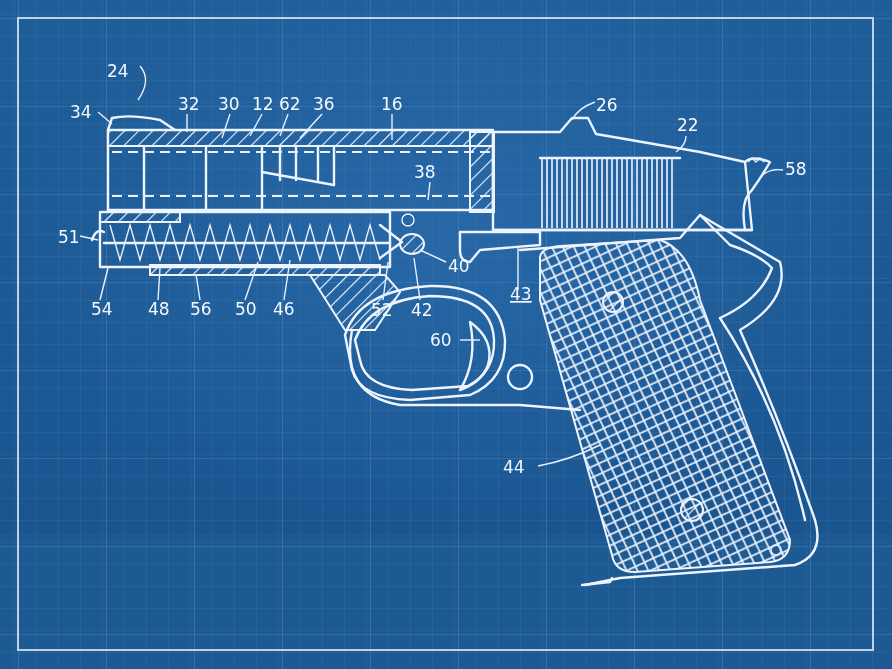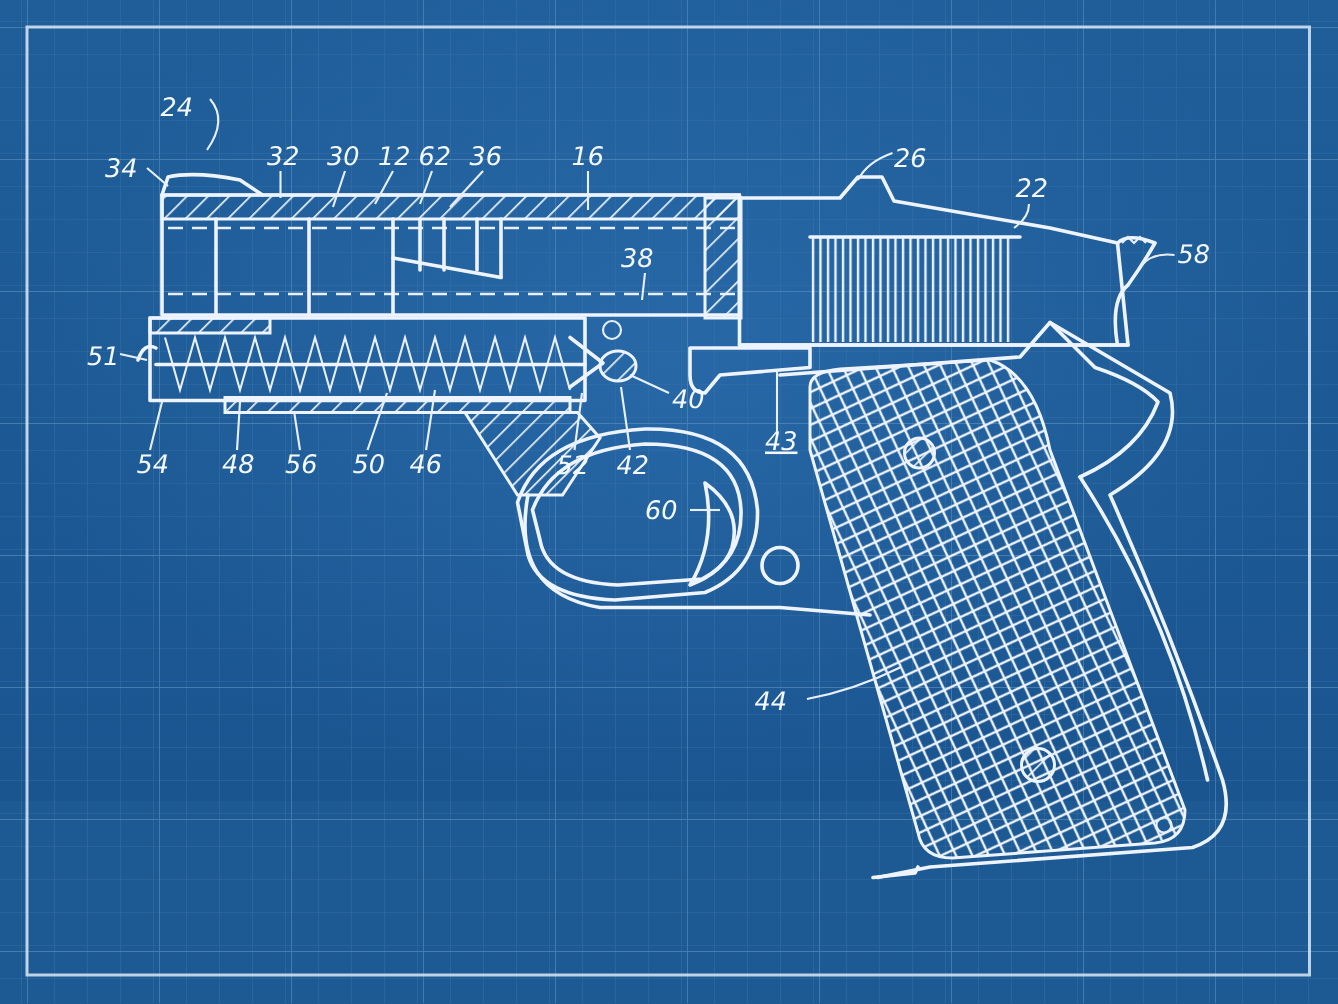--- a/index.html
+++ b/index.html
@@ -1,20 +1,20 @@
 <!DOCTYPE html>
 <html><head>
 <meta charset="utf-8">
 <style>
   html,body{margin:0;padding:0;}
   body{width:892px;height:669px;overflow:hidden;background:#1d5a93;font-family:"DejaVu Sans",sans-serif;}
   #stage{position:relative;width:892px;height:534px;
     background:
       radial-gradient(ellipse at 50% 45%, rgba(60,130,200,0.35) 0%, rgba(20,60,110,0) 70%),
-      linear-gradient(#1f5e99,#1a5590); font-style: italic;}
+      linear-gradient(#1f5e99,#1a5590);}
   #grid{position:absolute;left:0;top:0;width:892px;height:669px;}
   svg text{font-family:"DejaVu Sans",sans-serif;fill:#f4f8ff;font-size:17px;}
   .ln{stroke:#eef4ff;stroke-width:2.4;fill:none;stroke-linecap:round;stroke-linejoin:round;}
   .thin{stroke:#e8f0ff;stroke-width:1.4;fill:none;}
   .dash{stroke:#e8f0ff;stroke-width:1.8;fill:none;stroke-dasharray:10 6;}
   .hatch{fill:url(#hatch);stroke:#eef4ff;stroke-width:2;}
   .knurl{fill:url(#knurl);stroke:#eef4ff;stroke-width:2;}
   .serr{fill:url(#serr);stroke:none;}
 </style>
 </head>

